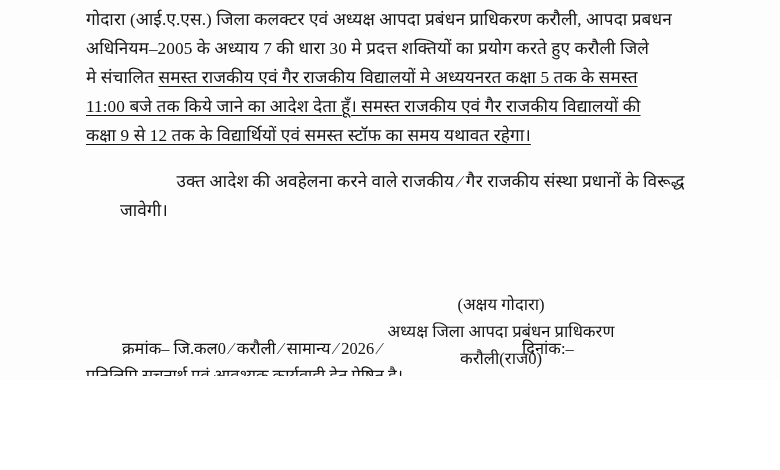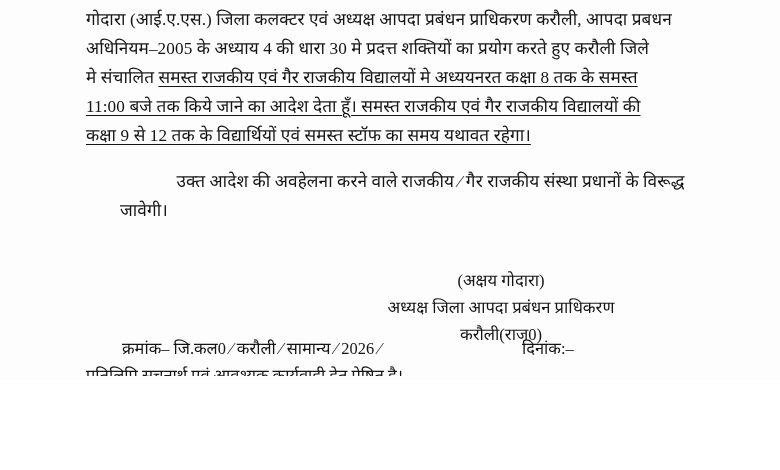--- a/index.html
+++ b/index.html
@@ -48,21 +48,21 @@
   .u {
     text-decoration: underline;
     text-underline-offset: 3px;
     text-decoration-thickness: 1.2px;
   }
   .block2 {
     margin-top: 18px;
     margin-left: 34px;
   }
   .sign-block {
-    margin-top: 42px;
+    margin-top: 66px;
     text-align: center;
     font-size: 16.6px;
     line-height: 1.62;
     padding-left: 170px;
   }
   .sign-line {
     display: block;
     white-space: nowrap;
     color: #141414;
   }
@@ -95,25 +95,25 @@
 </head>
 <body>
 
 <div class="page">
 
   <div class="para">
     <span class="para-line justified">
       <span>गोदारा (आई.ए.एस.) जिला कलक्टर एवं अध्यक्ष आपदा प्रबंधन प्राधिकरण करौली, आपदा प्रबधन</span>
     </span>
     <span class="para-line justified">
-      <span>अधिनियम–2005 के अध्याय 4 की धारा 30 मे प्रदत्त शक्तियों का प्रयोग करते हुए करौली जिले</span>
+      <span>अधिनियम–2005 के अध्याय 7 की धारा 30 मे प्रदत्त शक्तियों का प्रयोग करते हुए करौली जिले</span>
     </span>
     <span class="para-line">
       <span>मे संचालित</span>
-      <span class="u">समस्त राजकीय एवं गैर राजकीय विद्यालयों मे अध्ययनरत कक्षा 8 तक के समस्त</span>
+      <span class="u">समस्त राजकीय एवं गैर राजकीय विद्यालयों मे अध्ययनरत कक्षा 5 तक के समस्त</span>
     </span>
     <span class="para-line">
       <span class="u">11:00 बजे तक किये जाने का आदेश देता हूँ। समस्त राजकीय एवं गैर राजकीय विद्यालयों की</span>
     </span>
     <span class="para-line">
       <span class="u">कक्षा 9 से 12 तक के विद्यार्थियों एवं समस्त स्टॉफ का समय यथावत रहेगा।</span>
     </span>
   </div>
 
   <div class="para block2">

